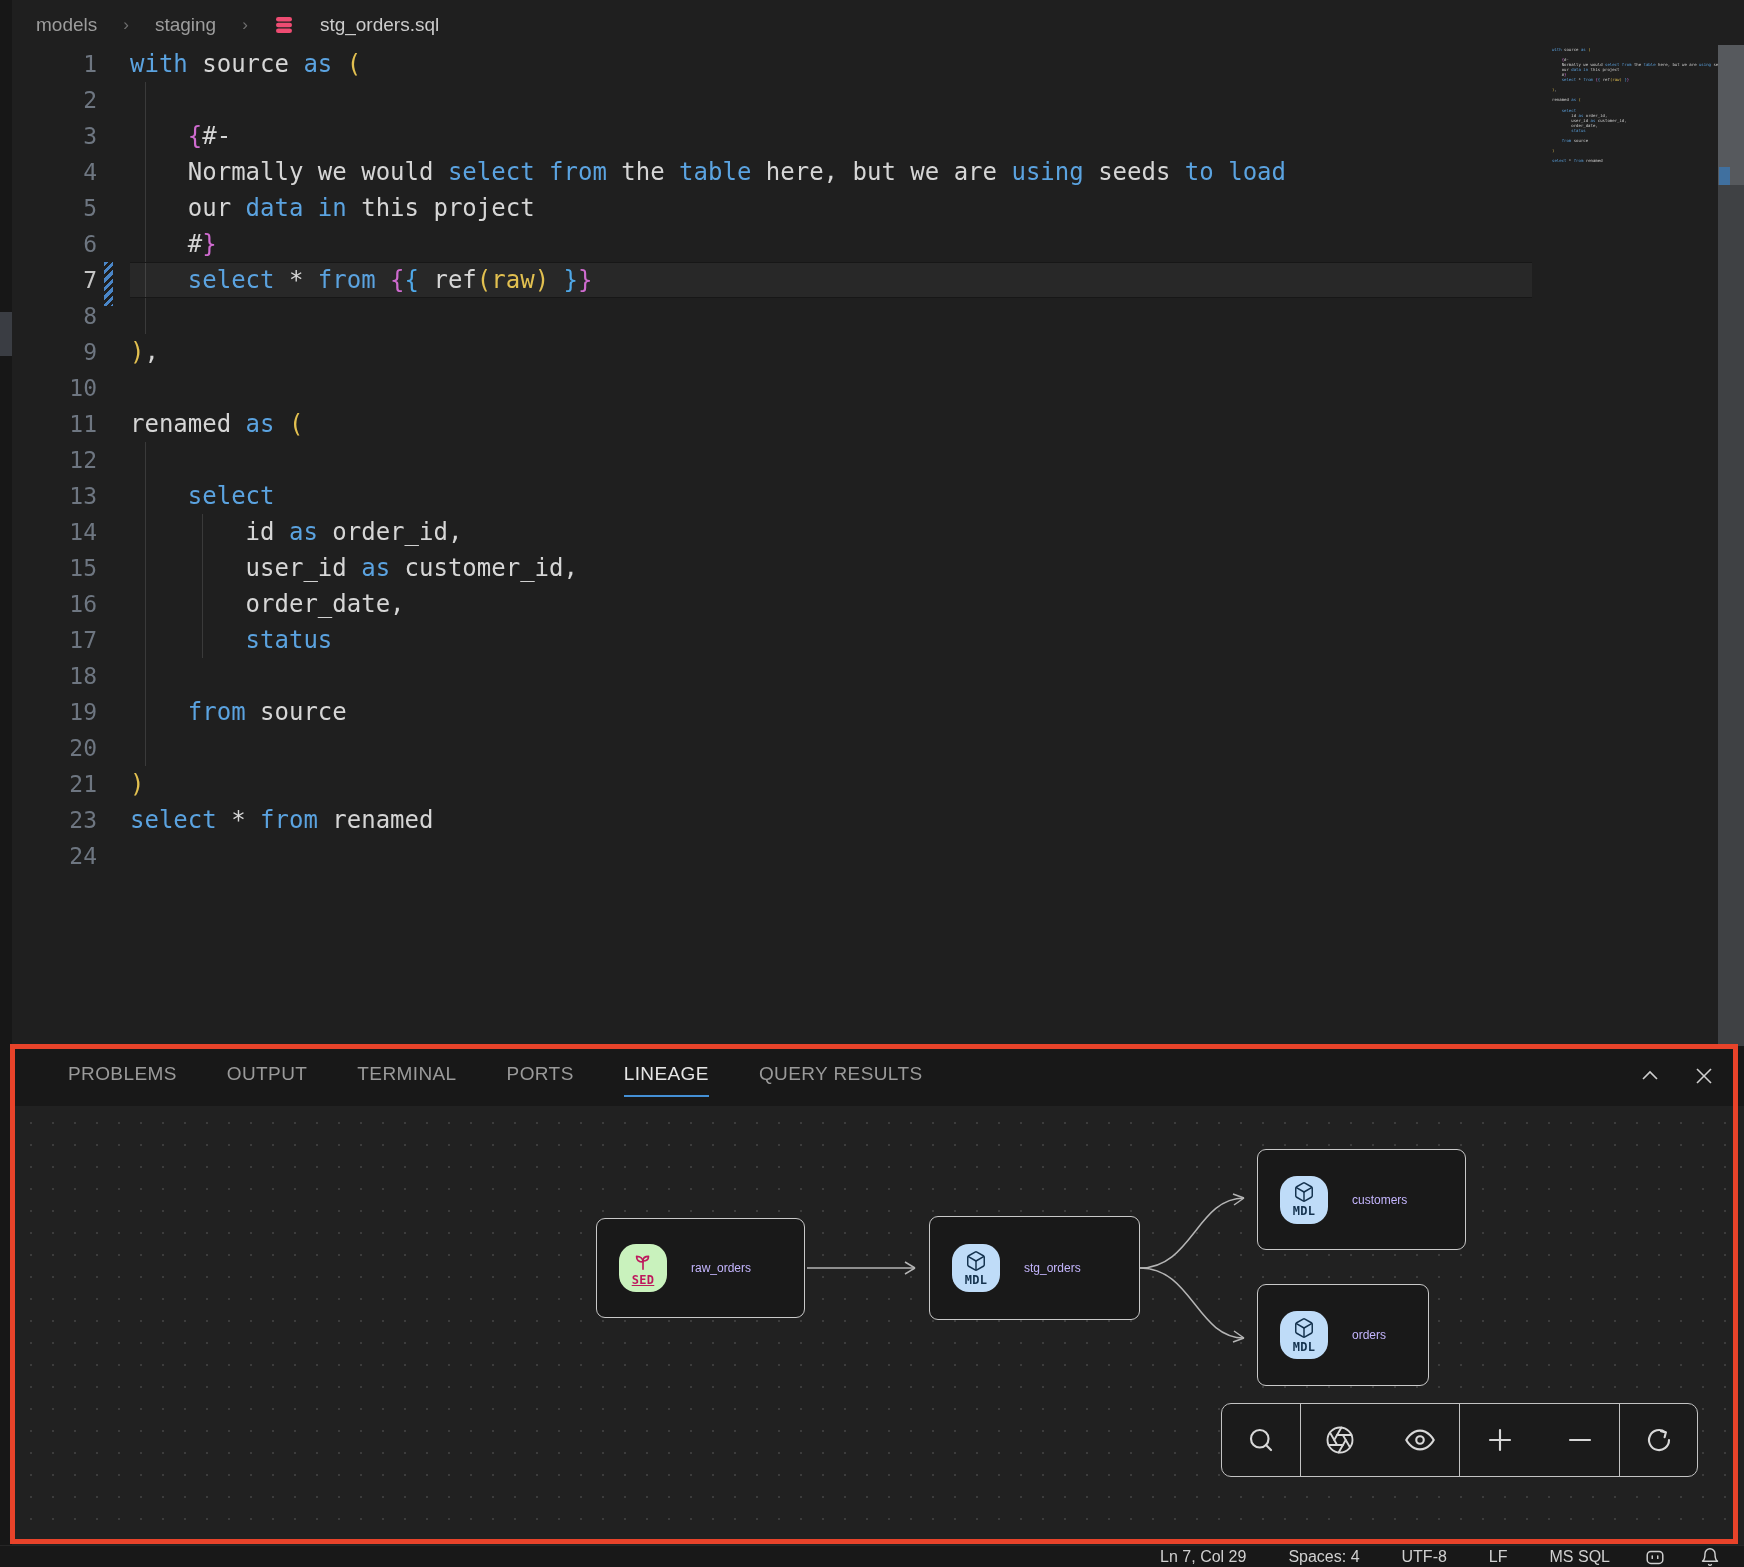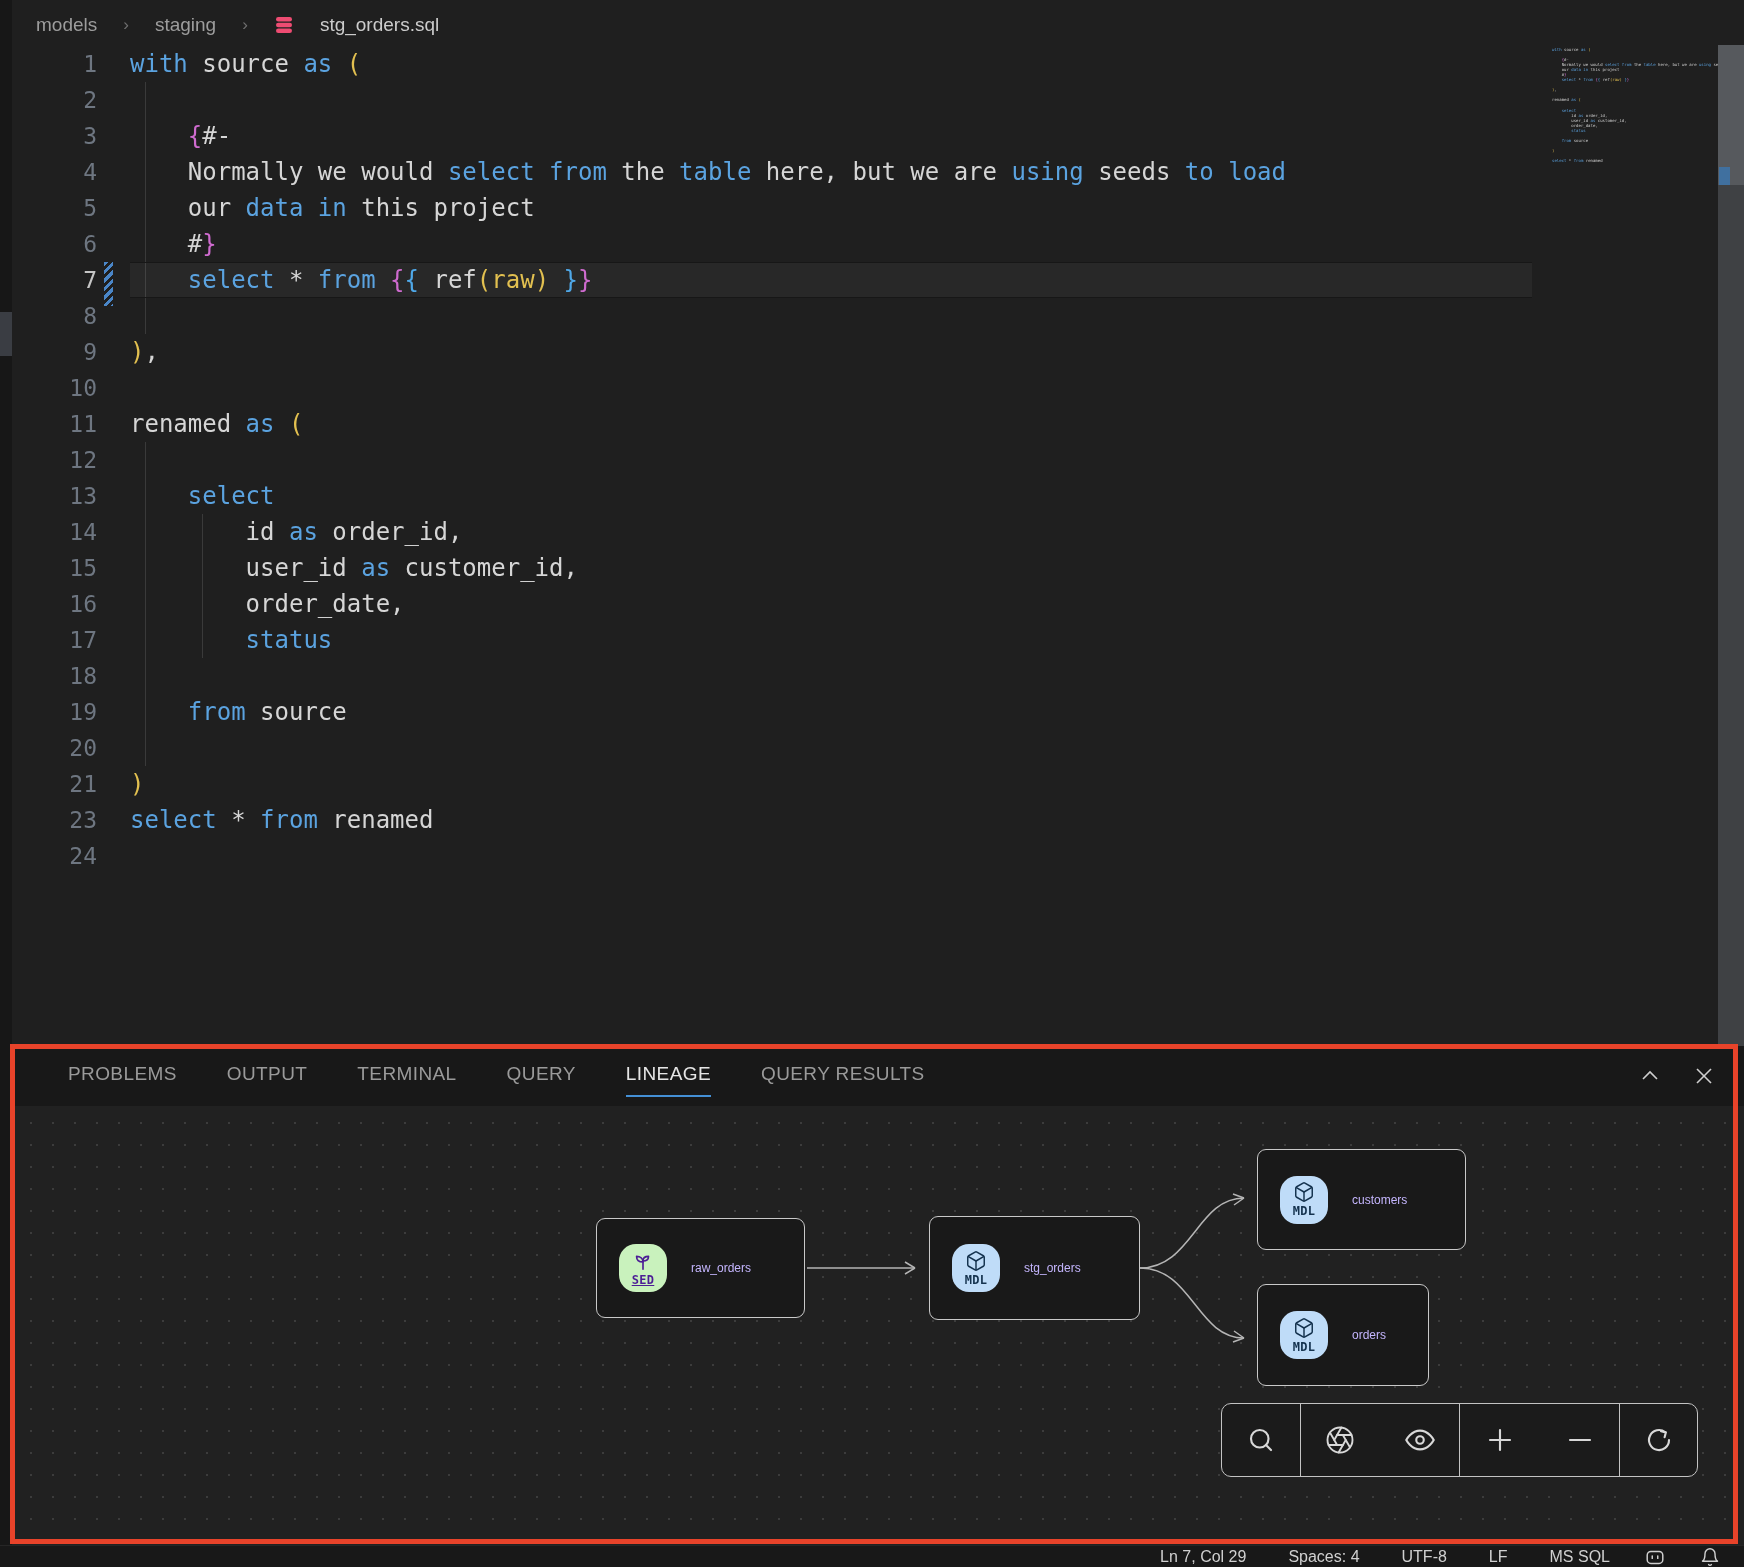--- a/index.html
+++ b/index.html
@@ -59,21 +59,21 @@
 
   .canvas{position:absolute;left:0;top:60px;width:1732px;height:439px;background:#212121;
      background-image:radial-gradient(circle,#3c3c3c 1.1px,transparent 1.3px);background-size:22px 22px;
      background-position:8px 6px;overflow:hidden;}
   .edges{position:absolute;left:0;top:0;width:1732px;height:439px;}
 
   .lnode{position:absolute;background:#191919;border:1.5px solid #c9c9c9;border-radius:9px;
      display:flex;align-items:center;gap:24px;padding-left:22px;box-sizing:border-box;cursor:pointer;}
   .lbadge{width:48px;height:48px;border-radius:17px;display:flex;flex-direction:column;align-items:center;
      justify-content:center;gap:1px;flex:0 0 48px;}
-  .lbadge.seed{background:var(--badge_seed_bg);color:#4c1d95;text-decoration:underline;}
+  .lbadge.seed{background:var(--badge_seed_bg);color:#be185d;text-decoration:underline;}
   .lbadge.model{background:var(--badge_model_bg);color:#14324e;}
   .lbadge .bl{font-size:12px;font-weight:bold;font-family:"DejaVu Sans Mono",monospace;letter-spacing:.3px;}
   .lnode .nlabel{font-size:12px;color:#c4b5fd;}
 
   .lineage-toolbar{position:absolute;left:1209px;top:297px;width:477px;height:74px;background:#1b1b1b;
      border:1.5px solid #c3c3c3;border-radius:10px;display:flex;box-sizing:border-box;}
   .tseg{display:flex;align-items:center;justify-content:space-around;border-right:1.5px solid #c3c3c3;}
   .tseg:last-child{border-right:none;}
   .tbtn{width:40px;height:40px;display:flex;align-items:center;justify-content:center;color:#d8d8d8;cursor:pointer;}
 
@@ -241,21 +241,21 @@
   <div class="scroll-track">
     <div class="scroll-slider"></div>
     <div class="scroll-marker"></div>
   </div>
 
   <div class="panel">
     <div class="panel-header" id="panel-tabs">
         <span class="ptab">PROBLEMS</span>
         <span class="ptab">OUTPUT</span>
         <span class="ptab">TERMINAL</span>
-        <span class="ptab">QUERY</span>
+        <span class="ptab">PORTS</span>
         <span class="ptab active">LINEAGE</span>
         <span class="ptab">QUERY RESULTS</span>
       </div>
     <div class="panel-actions">
       <span class="pa-btn">
         <svg width="24" height="24" viewBox="0 0 24 24" fill="none" stroke="currentColor" stroke-width="1.6">
             <polyline points="5 15 12 8 19 15"></polyline>
           </svg>
       </span>
       <span class="pa-btn">

